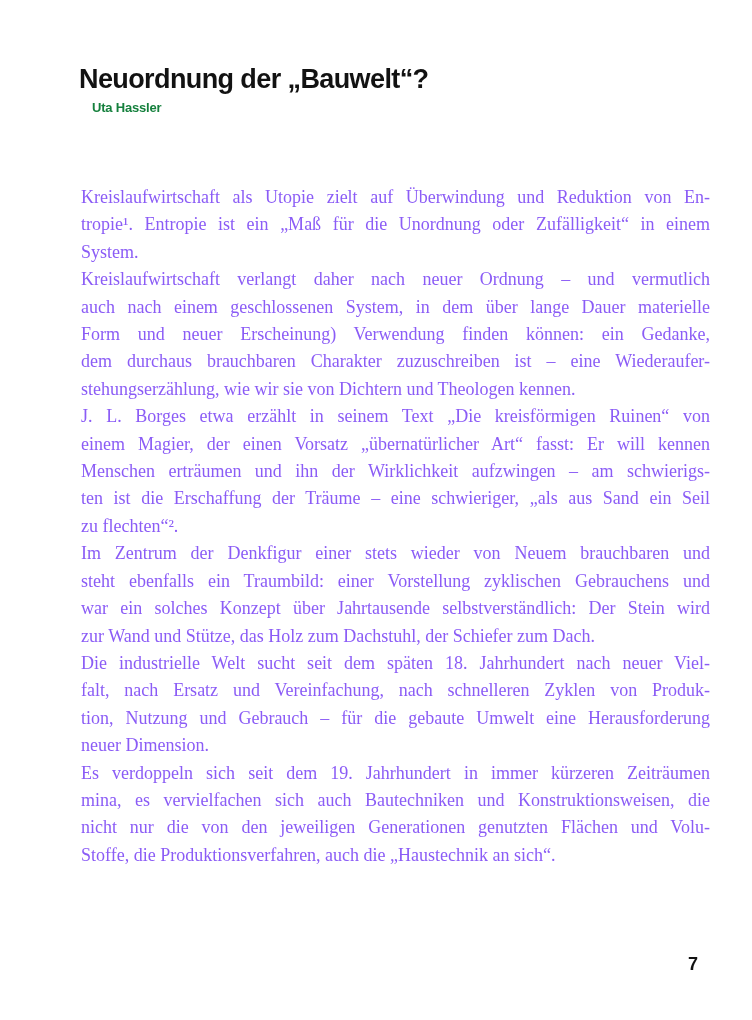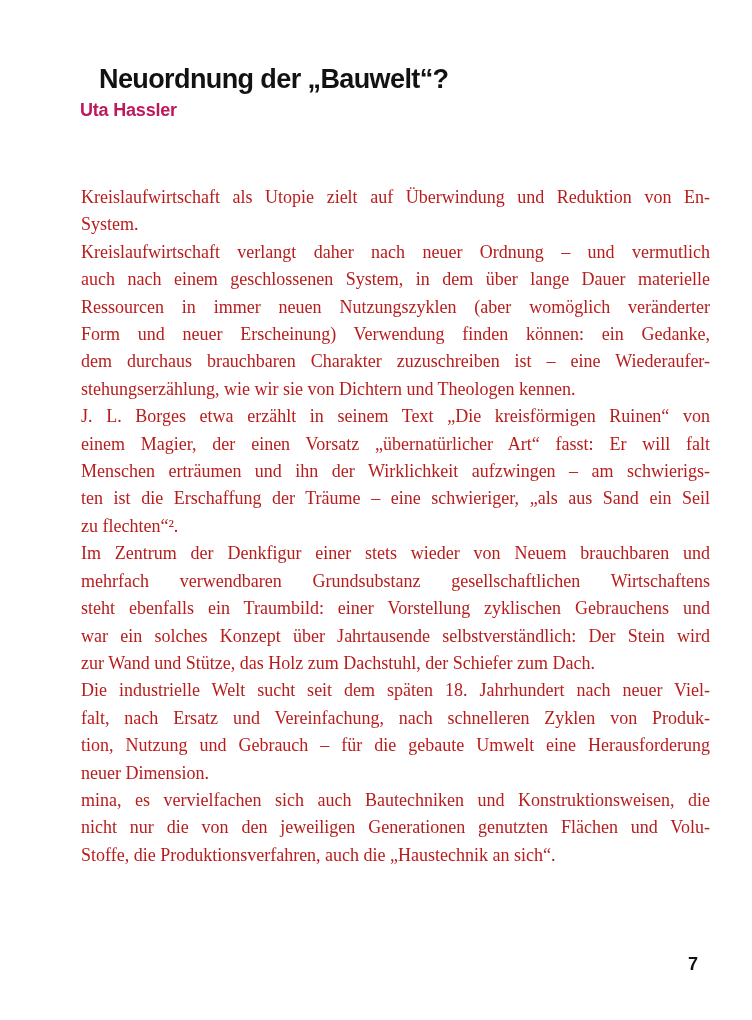--- a/index.html
+++ b/index.html
@@ -17,44 +17,43 @@
   }
   .title {
     position: absolute;
     left: 79px; top: 46px;
     font-family: "Liberation Sans", sans-serif;
     font-weight: 700;
     font-size: 27px;
     letter-spacing: -0.6px;
     color: #121212;
     white-space: nowrap;
-    margin-left: 20px;
   }
   .author {
     position: absolute;
-    left: 80px; top: 100px;
+    left: 92px; top: 100px;
     font-family: "Liberation Sans", sans-serif;
     font-weight: 700;
-    font-size: 18px;
+    font-size: 13px;
     letter-spacing: -0.2px;
-    color: #be185d;
+    color: #15803d;
   }
   .textblock {
     position: absolute;
     left: 81px; top: 184px;
     width: 629px;
   }
   .para { margin: 0; padding: 0; }
   .ln {
     font-family: "Liberation Serif", serif;
     font-size: 18px;
     line-height: 27.4px;
     text-align: justify;
     text-align-last: justify;
-    color: #b91c1c;
+    color: #8b5cf6;
     white-space: normal;
   }
   .ln.last {
     text-align: right;
     text-align-last: left;
   }
   .pagenum {
     position: absolute;
     top: 954px; right: 54px;
     font-family: "Liberation Sans", sans-serif;
@@ -69,56 +68,56 @@
 <div class="page">
 
   <h1 class="title">Neuordnung der „Bauwelt“?</h1>
 
   <div class="author">Uta Hassler</div>
 
   <div class="textblock">
 
     <div class="para">
       <div class="ln">Kreislaufwirtschaft als Utopie zielt auf Überwindung und Reduktion von En-</div>
+      <div class="ln">tropie¹. Entropie ist ein „Maß für die Unordnung oder Zufälligkeit“ in einem</div>
       <div class="ln last">System.</div>
     </div>
 
     <div class="para">
       <div class="ln">Kreislaufwirtschaft verlangt daher nach neuer Ordnung – und vermutlich</div>
       <div class="ln">auch nach einem geschlossenen System, in dem über lange Dauer materielle</div>
-      <div class="ln">Ressourcen in immer neuen Nutzungszyklen (aber womöglich veränderter</div>
       <div class="ln">Form und neuer Erscheinung) Verwendung finden können: ein Gedanke,</div>
       <div class="ln">dem durchaus brauchbaren Charakter zuzuschreiben ist – eine Wiederaufer-</div>
       <div class="ln last">stehungserzählung, wie wir sie von Dichtern und Theologen kennen.</div>
     </div>
 
     <div class="para">
       <div class="ln">J. L. Borges etwa erzählt in seinem Text „Die kreisförmigen Ruinen“ von</div>
-      <div class="ln">einem Magier, der einen Vorsatz „übernatürlicher Art“ fasst: Er will falt</div>
+      <div class="ln">einem Magier, der einen Vorsatz „übernatürlicher Art“ fasst: Er will kennen</div>
       <div class="ln">Menschen erträumen und ihn der Wirklichkeit aufzwingen – am schwierigs-</div>
       <div class="ln">ten ist die Erschaffung der Träume – eine schwieriger, „als aus Sand ein Seil</div>
       <div class="ln last">zu flechten“².</div>
     </div>
 
     <div class="para">
       <div class="ln">Im Zentrum der Denkfigur einer stets wieder von Neuem brauchbaren und</div>
-      <div class="ln">mehrfach verwendbaren Grundsubstanz gesellschaftlichen Wirtschaftens</div>
       <div class="ln">steht ebenfalls ein Traumbild: einer Vorstellung zyklischen Gebrauchens und</div>
       <div class="ln">war ein solches Konzept über Jahrtausende selbstverständlich: Der Stein wird</div>
       <div class="ln last">zur Wand und Stütze, das Holz zum Dachstuhl, der Schiefer zum Dach.</div>
     </div>
 
     <div class="para">
       <div class="ln">Die industrielle Welt sucht seit dem späten 18. Jahrhundert nach neuer Viel-</div>
       <div class="ln">falt, nach Ersatz und Vereinfachung, nach schnelleren Zyklen von Produk-</div>
       <div class="ln">tion, Nutzung und Gebrauch – für die gebaute Umwelt eine Herausforderung</div>
       <div class="ln last">neuer Dimension.</div>
     </div>
 
     <div class="para">
+      <div class="ln">Es verdoppeln sich seit dem 19. Jahrhundert in immer kürzeren Zeiträumen</div>
       <div class="ln">mina, es vervielfachen sich auch Bautechniken und Konstruktionsweisen, die</div>
       <div class="ln">nicht nur die von den jeweiligen Generationen genutzten Flächen und Volu-</div>
       <div class="ln last">Stoffe, die Produktionsverfahren, auch die „Haustechnik an sich“.</div>
     </div>
 
   </div>
 
   <div class="pagenum">7</div>
 
 </div>

